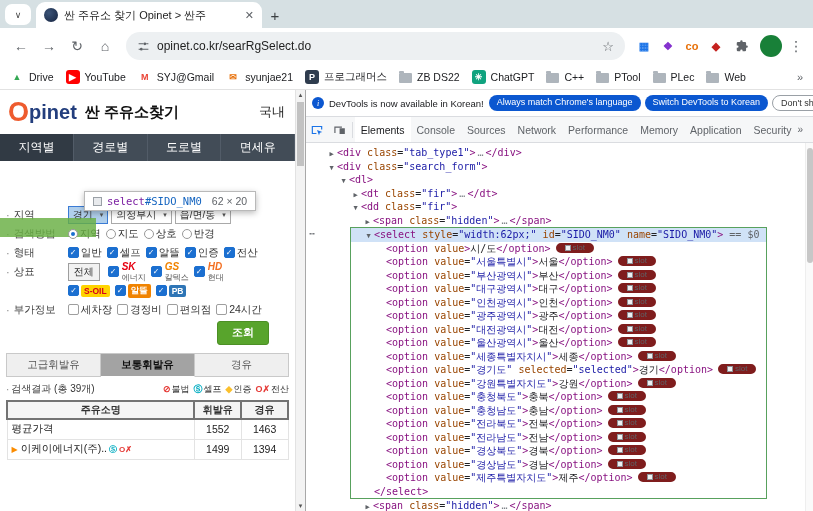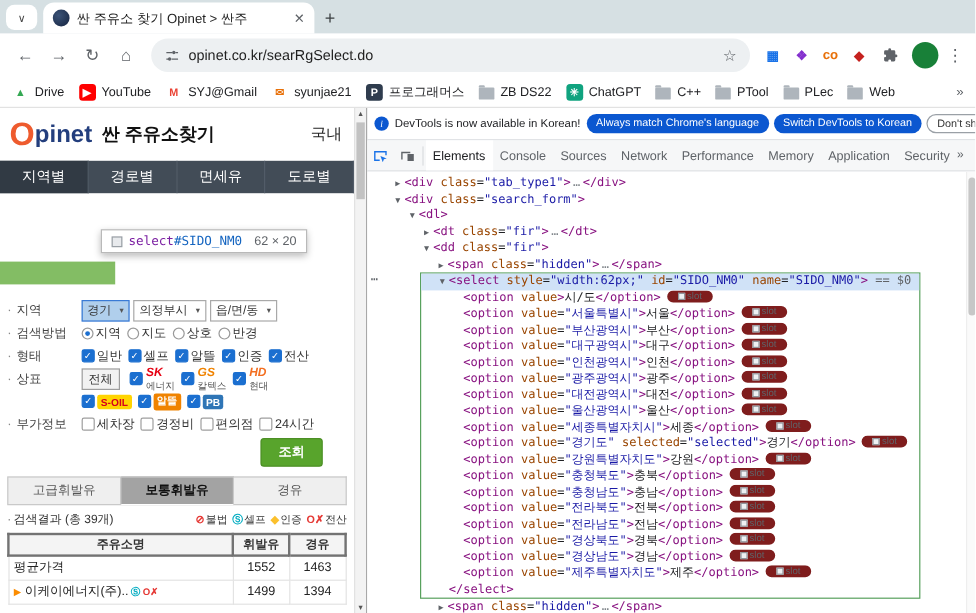--- a/index.html
+++ b/index.html
@@ -52,21 +52,21 @@
   .site-header { height:44px; display:flex; align-items:center; padding:0 8px; white-space:nowrap; overflow:hidden; }
   .logo-o { font-size:27px; font-weight:bold; color:#ee5b2e; line-height:1; }
   .logo-rest { font-size:20px; font-weight:bold; color:#233e7d; line-height:1; }
   .site-title { font-size:15px; font-weight:bold; color:#111; margin-left:8px; }
   .header-menu { margin-left:auto; font-size:13px; color:#222; padding-right:2px; }
   .menu-tabs { display:flex; height:27px; background:#424c57; }
   .menu-tab { flex:1; display:flex; align-items:center; justify-content:center; color:#fff;
     font-size:12px; border-right:1px solid #525c68; }
   .menu-tab.active { background:#313a44; }
 
-  .form-area { position:relative; padding-top:88px; }
+  .form-area { position:relative; padding-top:44px; }
   .hl-green { position:absolute; left:0; top:57px; width:96px; height:19px; background:rgba(104,174,66,.82); }
   .inspect-tip { position:absolute; left:84px; top:30px; z-index:5; background:#fff;
     border:1px solid #b9b9b9; box-shadow:0 2px 6px rgba(0,0,0,.28); display:flex; align-items:center;
     gap:5px; padding:3px 8px; font-size:10.5px; white-space:nowrap; }
   .tip-ic { width:9px; height:9px; border:1px solid #9aa0a6; background:#e8eaed; display:inline-block; }
   .tip-tag { color:#7b1fa2; font-family:"DejaVu Sans Mono", monospace; }
   .tip-id { color:#1565c0; font-family:"DejaVu Sans Mono", monospace; }
   .tip-size { color:#5f6368; margin-left:5px; }
 
   .frow { display:flex; align-items:center; gap:4px; height:19px; padding:0 6px; font-size:11px;
@@ -267,22 +267,22 @@
     <div class="page">
       <div class="site-header">
         <span class="logo-o">O</span>
           <span class="logo-rest">pinet</span>
         <span class="site-title">싼 주유소찾기</span>
         <span class="header-menu">국내</span>
       </div>
       <div class="menu-tabs" id="menu-tabs">
           <div class="menu-tab active">지역별</div>
           <div class="menu-tab">경로별</div>
+          <div class="menu-tab">도로별</div>
           <div class="menu-tab">면세유</div>
-          <div class="menu-tab">도로별</div>
         </div>
 
       <div class="form-area">
         <div class="hl-green"></div>
         <div class="inspect-tip">
           <span class="tip-ic"></span>
           <span><span class="tip-tag">select</span><span class="tip-id">#SIDO_NM0</span></span>
           <span class="tip-size">62 × 20</span>
         </div>
 

